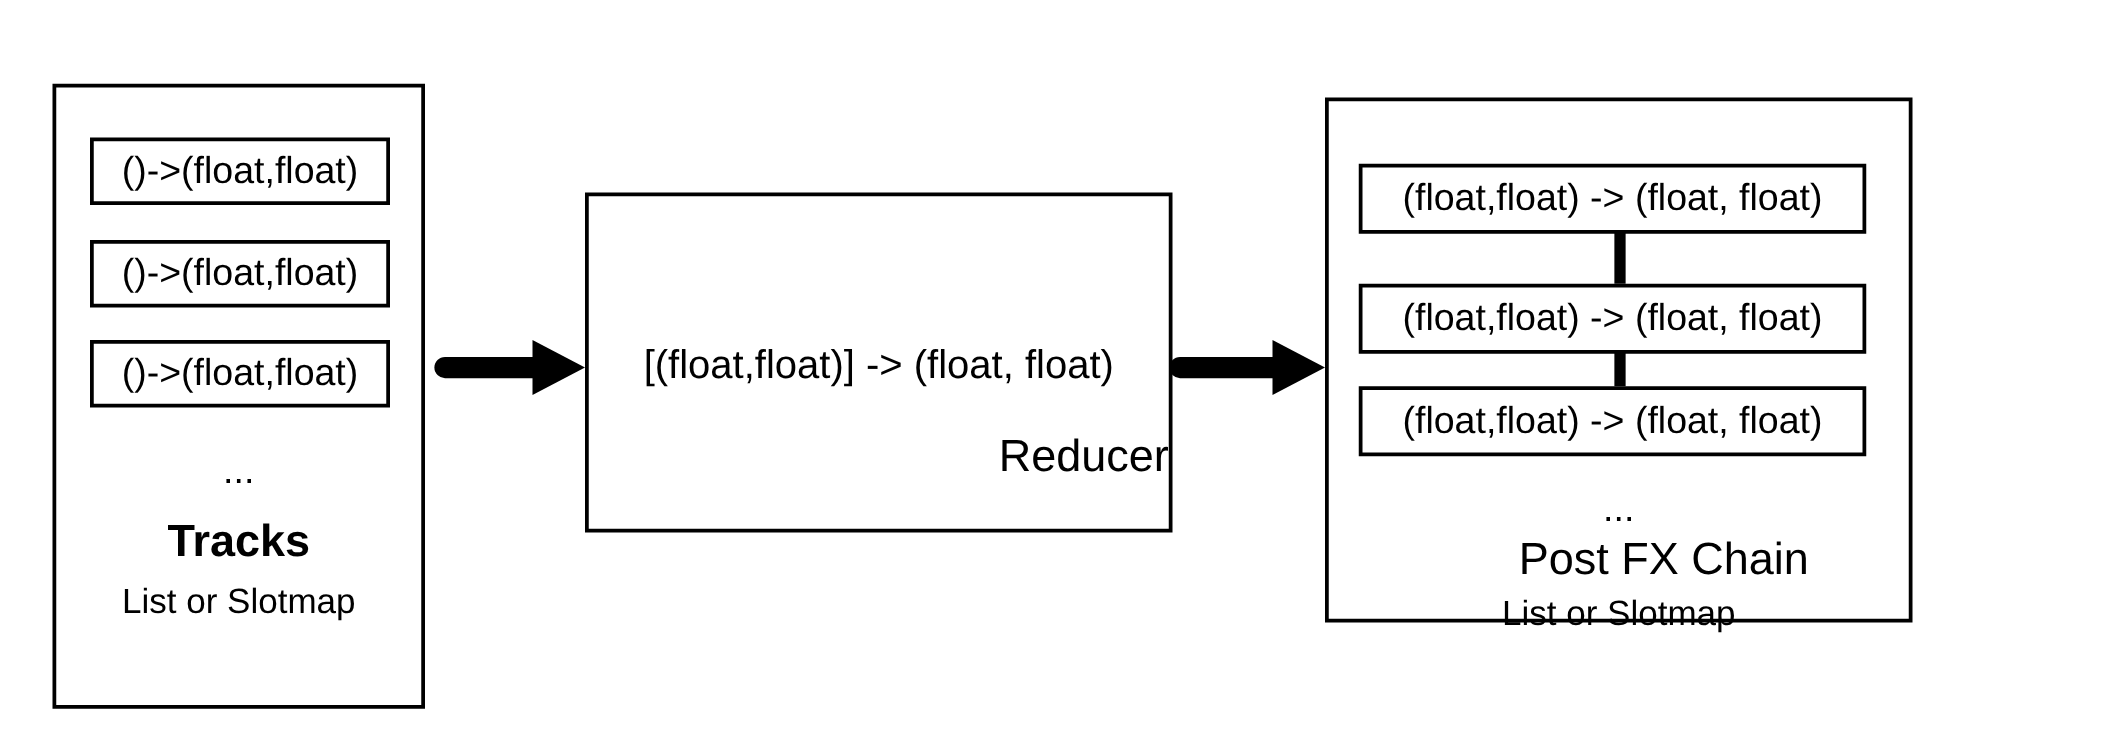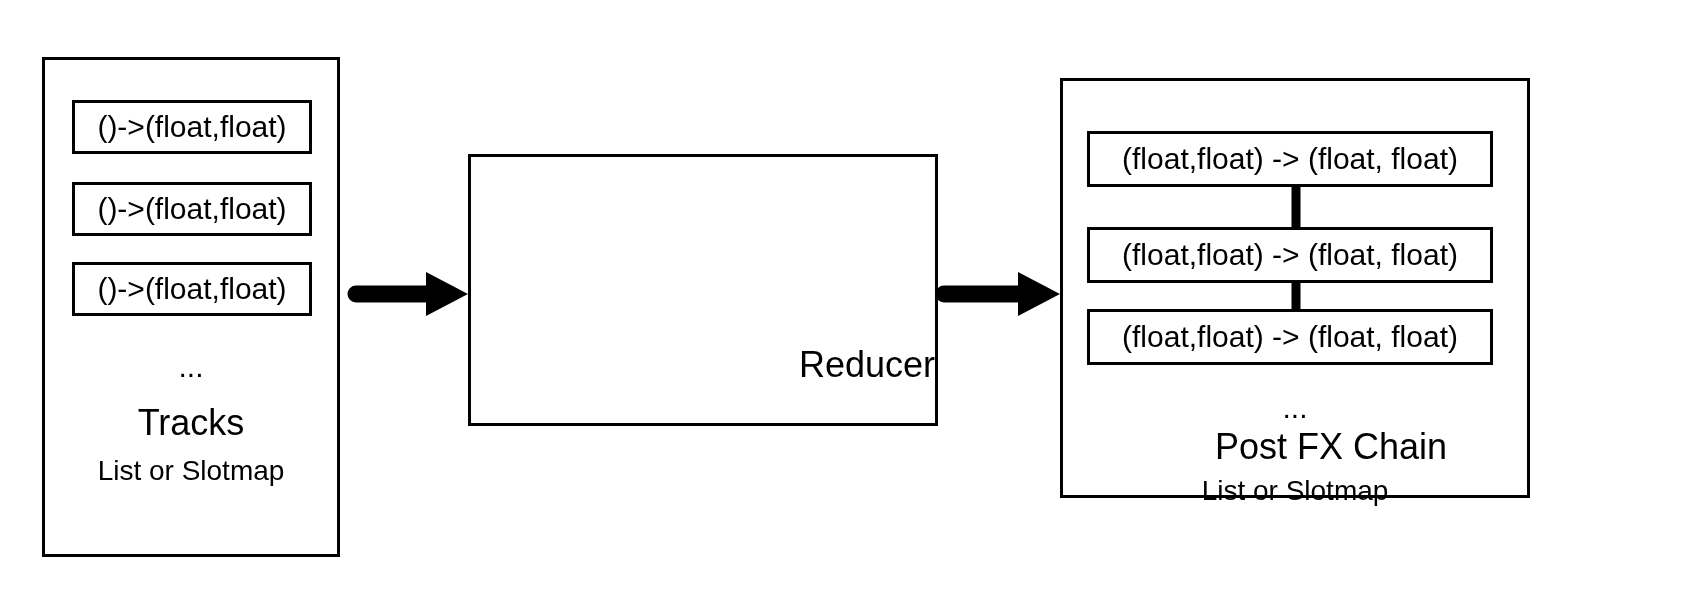--- a/index.html
+++ b/index.html
@@ -94,48 +94,49 @@
   .arrow-svg {
     position: absolute;
     overflow: visible;
   }
 </style>
 </head>
 <body>
 
 <div id="canvas">
 
-  <div class="outer-box" style="left:42px; top:57px; width:298px; height:500px;">
+  <div class="outer-box" style="left:42px; top:67px; width:298px; height:500px;">
 
     <div class="inner-box" style="left:27px; top:40px; width:240px; height:54px;">
       <span class="sig-text">()-&gt;(float,float)</span>
     </div>
 
     <div class="inner-box" style="left:27px; top:122px; width:240px; height:54px;">
       <span class="sig-text">()-&gt;(float,float)</span>
     </div>
 
     <div class="inner-box" style="left:27px; top:202px; width:240px; height:54px;">
       <span class="sig-text">()-&gt;(float,float)</span>
     </div>
 
     <div class="ellipsis" style="left:0; top:292px; width:292px;">...</div>
 
-    <div class="box-title" style="left:0; top:345px; width:292px;">Tracks</div>
+    <div class="box-title" style="left:0; top:345px; width:292px;font-weight:bold;">Tracks</div>
 
     <div class="box-subtitle" style="left:0; top:397px; width:292px;">List or Slotmap</div>
   </div>
 
   <svg class="arrow-svg" style="left:352px; top:268px;" width="118" height="52" viewBox="0 0 118 52">
     <line x1="4" y1="26" x2="84" y2="26" stroke="#000000" stroke-width="17" stroke-linecap="round"></line>
     <polygon points="74,4 116,26 74,48" fill="#000000"></polygon>
   </svg>
 
   <div class="outer-box" style="left:468px; top:154px; width:470px; height:272px;">
 
+    <div class="reducer-sig" style="left:0; top:118px;">[(float,float)] -&gt; (float, float)</div>
 
     <div class="reducer-label" style="left:0; top:190px;">Reducer</div>
   </div>
 
   <svg class="arrow-svg" style="left:940px; top:268px;" width="122" height="52" viewBox="0 0 122 52">
     <line x1="4" y1="26" x2="88" y2="26" stroke="#000000" stroke-width="17" stroke-linecap="round"></line>
     <polygon points="78,4 120,26 78,48" fill="#000000"></polygon>
   </svg>
 
   <div class="outer-box" style="left:1060px; top:78px; width:470px; height:420px;">

